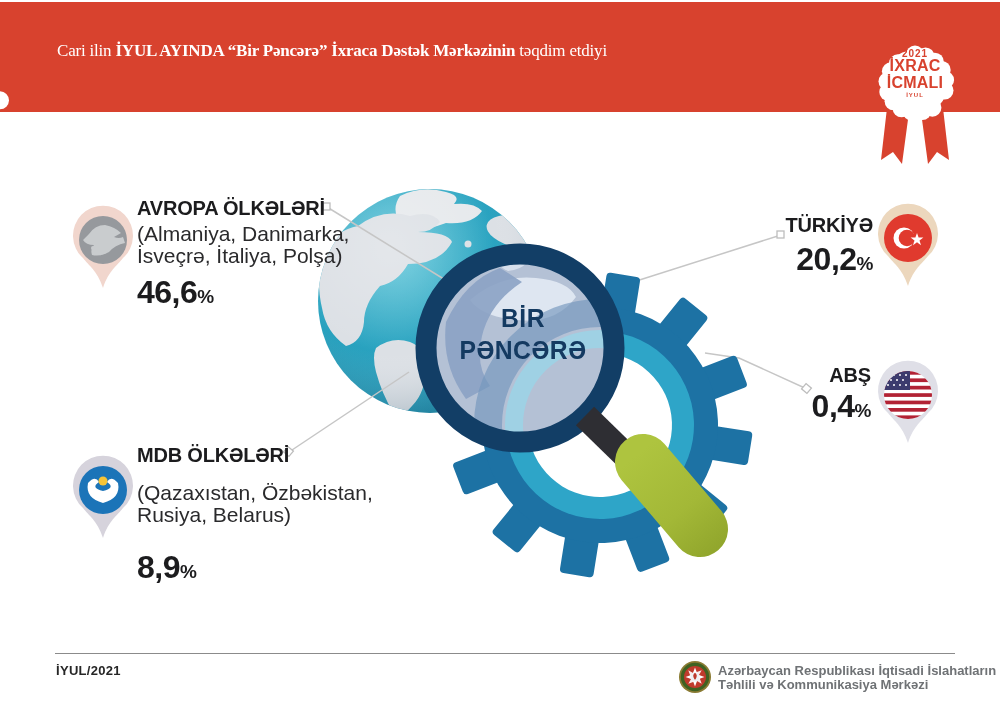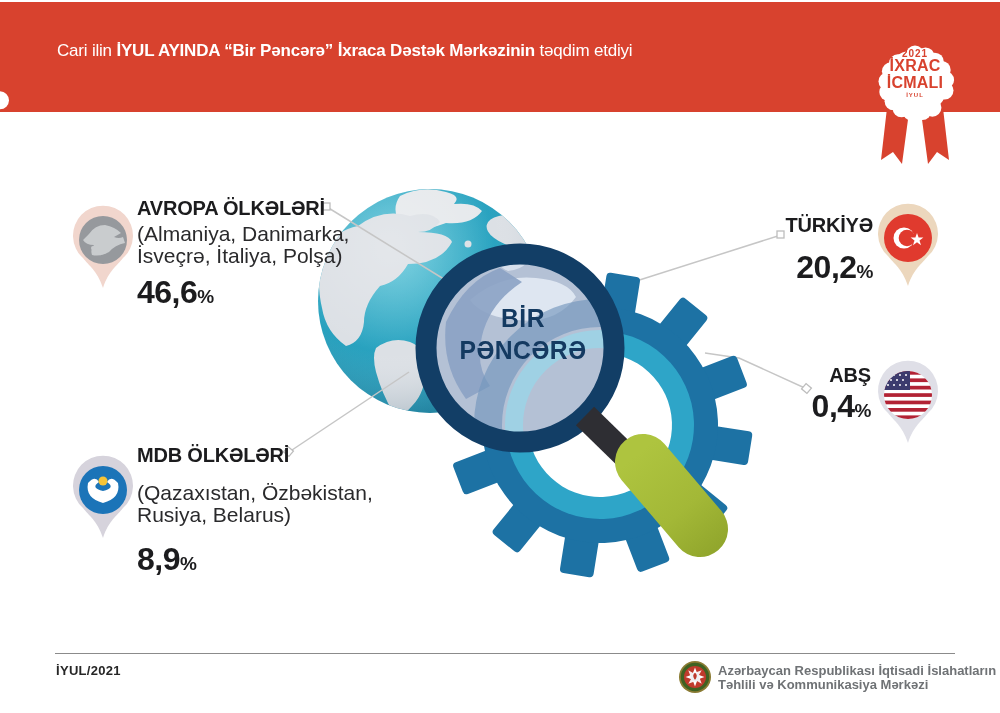--- a/index.html
+++ b/index.html
@@ -1,20 +1,20 @@
 <!DOCTYPE html>
 <html><head>
 <meta charset="utf-8">
 <style>
   html,body{margin:0;padding:0;background:#ffffff;}
   .canvas{position:relative;width:1000px;height:713px;background:#ffffff;overflow:hidden;
           font-family:"Liberation Sans",sans-serif;-webkit-font-smoothing:antialiased;}
   
   .hdr{position:absolute;left:0;top:2px;width:1000px;height:110px;background:#d8422e;z-index:1;}
-  .hdr-inner{position:absolute;left:57px;top:36px;color:#ffffff;}
+  .hdr-inner{position:absolute;left:57px;top:36px;color:#ffffff;font-family:Liberation Serif, serif;}
   .hdr-l1{font-size:17px;line-height:25px;font-weight:400;letter-spacing:-0.2px;}
   .hdr-l1 b{font-weight:700;}
   .hdr-l2{font-size:19.5px;line-height:26px;font-weight:700;letter-spacing:0.2px;white-space:pre;}
   
   .art{position:absolute;left:0;top:0;z-index:2;pointer-events:none;}
   
   .ovl{position:absolute;z-index:3;}
   .co-title{font-size:20px;line-height:22px;font-weight:800;color:#1c1c1e;letter-spacing:-0.2px;}
   .co-sub{font-size:21px;line-height:22px;font-weight:400;color:#2a2a2c;}
   .co-val{font-size:32px;line-height:34px;font-weight:800;color:#1c1c1e;letter-spacing:-0.5px;}
@@ -243,33 +243,33 @@
 
   <div class="ovl" style="left:137px;top:197px;">
     <div class="co-title">AVROPA ÖLKƏLƏRİ</div>
     <div class="co-sub" style="margin-top:4px;">(Almaniya, Danimarka,</div>
     <div class="co-sub">İsveçrə, İtaliya, Polşa)</div>
     <div class="co-val" style="margin-top:8px;"><span>46,6</span><span class="co-unit">%</span></div>
   </div>
 
   <div class="ovl right-block" style="right:127px;top:214px;">
     <div class="co-title">TÜRKİYƏ</div>
-    <div class="co-val" style="margin-top:14px;"><span>20,2</span><span class="co-unit">%</span></div>
+    <div class="co-val" style="margin-top:6px;"><span>20,2</span><span class="co-unit">%</span></div>
   </div>
 
   <div class="ovl right-block" style="right:129px;top:364px;">
     <div class="co-title">ABŞ</div>
     <div class="co-val" style="margin-top:3px;"><span>0,4</span><span class="co-unit">%</span></div>
   </div>
 
   <div class="ovl" style="left:137px;top:444px;">
     <div class="co-title">MDB ÖLKƏLƏRİ</div>
     <div class="co-sub" style="margin-top:16px;">(Qazaxıstan, Özbəkistan,</div>
     <div class="co-sub">Rusiya, Belarus)</div>
-    <div class="co-val" style="margin-top:16px;"><span>8,9</span><span class="co-unit">%</span></div>
+    <div class="co-val" style="margin-top:24px;"><span>8,9</span><span class="co-unit">%</span></div>
   </div>
 
   <div class="footer-rule"></div>
   <div class="ovl footer-date">İYUL/2021</div>
   <div class="ovl footer-org">
     <div>Azərbaycan Respublikası İqtisadi İslahatların</div>
     <div>Təhlili və Kommunikasiya Mərkəzi</div>
   </div>
 
 </div>

